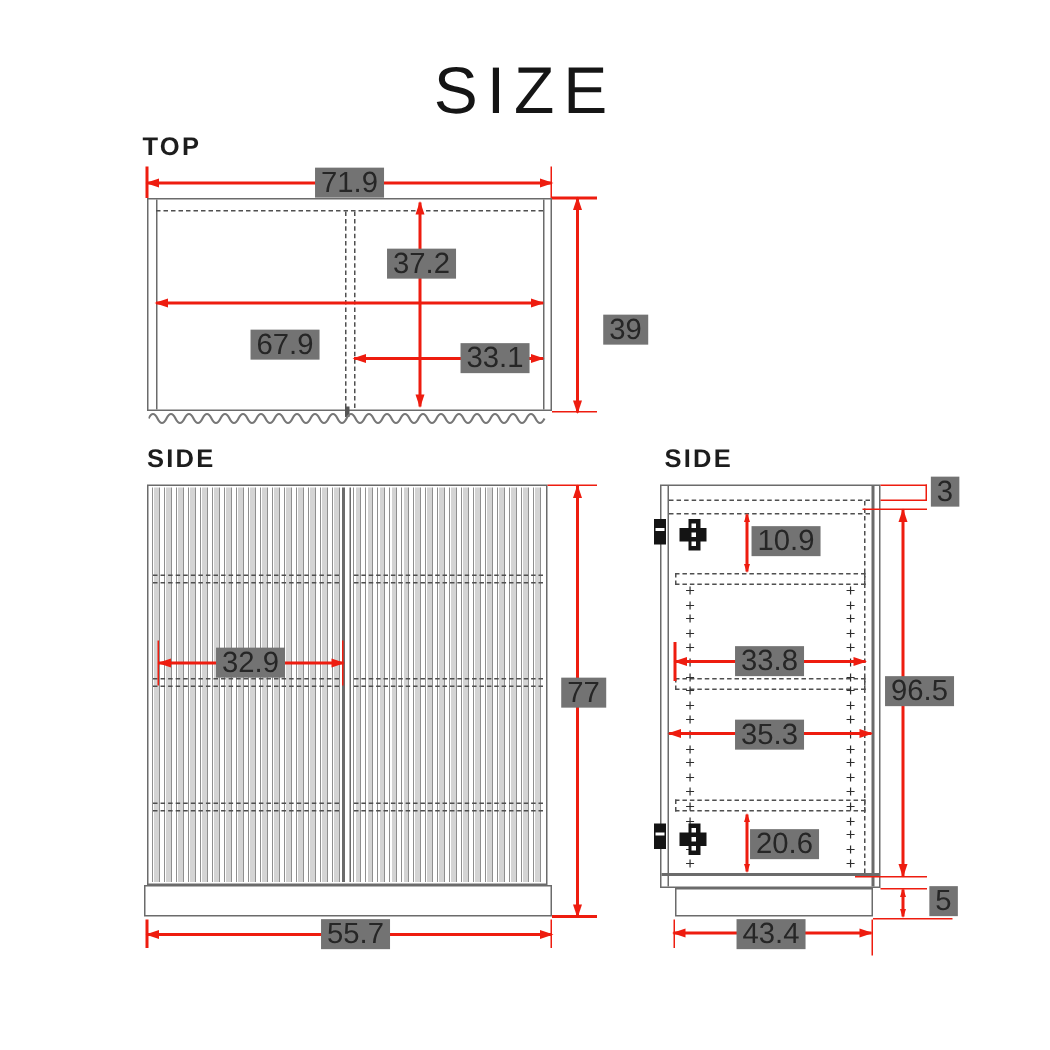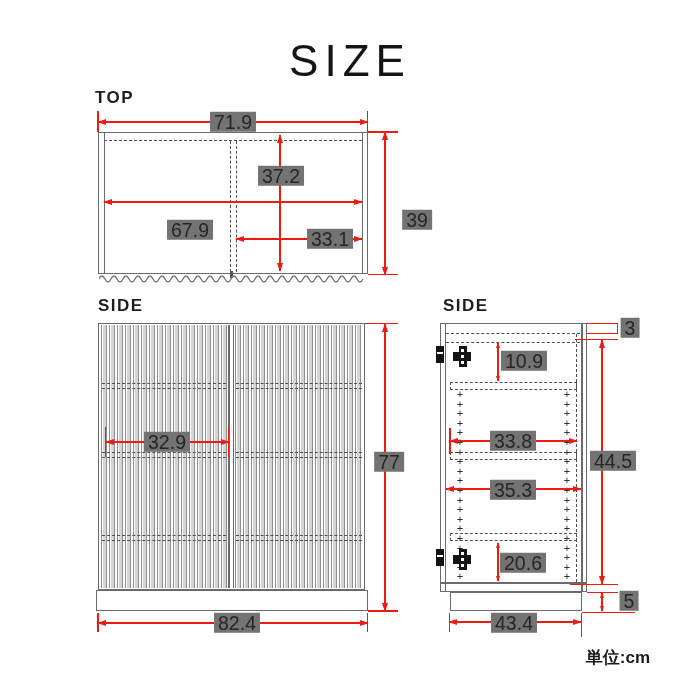--- a/index.html
+++ b/index.html
@@ -116,21 +116,21 @@
   <div class="lab" style="left:389px; top:462px;">77</div>
 
   <div class="abs lv" style="left:104.5px; top:427px; height:30px;"></div>
   <div class="abs lv" style="left:227.5px; top:427px; height:30px;"></div>
   <div class="abs dh" style="left:105.5px; top:441px; width:123px;"></div>
   <div class="lab" style="left:167px; top:442px;">32.9</div>
 
   <div class="abs lv" style="left:97.2px; top:613px; height:19px;"></div>
   <div class="abs lv" style="left:366.8px; top:613px; height:19px;"></div>
   <div class="abs dh" style="left:98px; top:622px; width:270px;"></div>
-  <div class="lab" style="left:237px; top:623px;">82.4</div>
+  <div class="lab" style="left:237px; top:623px;">55.7</div>
 
   <div class="abs viewlabel" style="left:443px; top:296px;">SIDE</div>
 
   <div class="abs rect" style="left:440px; top:323px; width:147px; height:269px;"></div>
   <div class="abs kv" style="left:444.5px; top:324px; height:267px;"></div>
   <div class="abs kv" style="left:581px; top:324px; height:267px;"></div>
   <div class="abs dashv" style="left:576px; top:334px; height:248px;"></div>
   <div class="abs kh" style="left:441px; top:582px; width:145px;"></div>
   <div class="abs dashh" style="left:446px; top:333px; width:134px;"></div>
   <div class="abs dashh" style="left:446px; top:342px; width:134px;"></div>
@@ -199,21 +199,21 @@
   <div class="abs rect" style="left:450px; top:592px; width:132px; height:19px;"></div>
 
   <div class="abs lh" style="left:587px; top:322.5px; width:31px;"></div>
   <div class="abs lh" style="left:587px; top:332.5px; width:31px;"></div>
   <div class="abs lv" style="left:616.5px; top:322.5px; height:11.5px;"></div>
   <div class="lab" style="left:630px; top:328px;">3</div>
 
   <div class="abs lh" style="left:575px; top:338.5px; width:43px;"></div>
   <div class="abs lh" style="left:570px; top:583.5px; width:48px;"></div>
   <div class="abs dv" style="left:601px; top:340px; height:244px;"></div>
-  <div class="lab" style="left:613px; top:461px;">44.5</div>
+  <div class="lab" style="left:613px; top:461px;">96.5</div>
 
   <div class="abs dv small" style="left:497px; top:343px; height:38px;"></div>
   <div class="lab" style="left:524px; top:361px;">10.9</div>
 
   <div class="abs lv" style="left:449px; top:428px; height:26px;"></div>
   <div class="abs dh" style="left:450px; top:440px; width:127px;"></div>
   <div class="lab" style="left:513px; top:441px;">33.8</div>
 
   <div class="abs dh" style="left:446px; top:488px; width:135px;"></div>
   <div class="lab" style="left:513px; top:490px;">35.3</div>
@@ -224,15 +224,14 @@
   <div class="abs lh" style="left:587px; top:591.5px; width:31px;"></div>
   <div class="abs lh" style="left:582px; top:611.5px; width:53px;"></div>
   <div class="abs dv small" style="left:601px; top:593px; height:18px;"></div>
   <div class="lab" style="left:629px; top:601px;">5</div>
 
   <div class="abs lv" style="left:448.5px; top:613px; height:19px;"></div>
   <div class="abs lv" style="left:580.5px; top:613px; height:24px;"></div>
   <div class="abs dh" style="left:449px; top:621px; width:132px;"></div>
   <div class="lab" style="left:514px; top:623px;">43.4</div>
 
-  <div class="abs unit" style="left:558px; top:646px; width:92px; text-align:right;">単位:cm</div>
 
 </div>
 
 </body></html>

